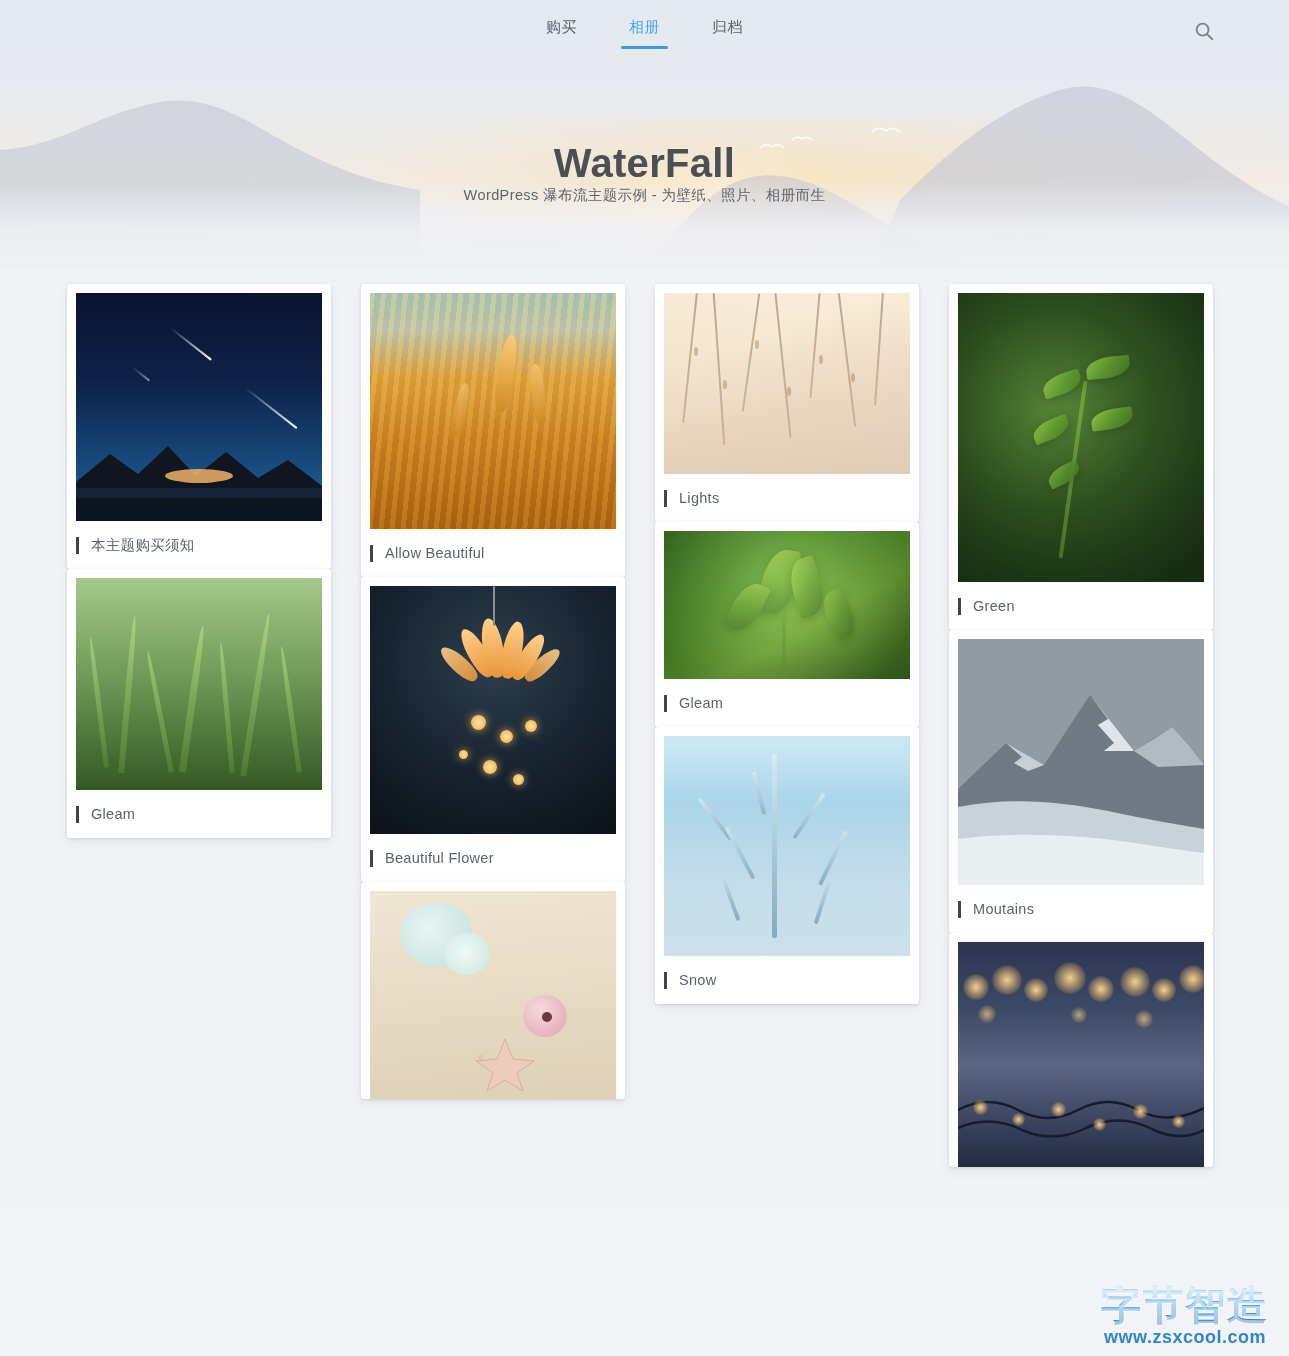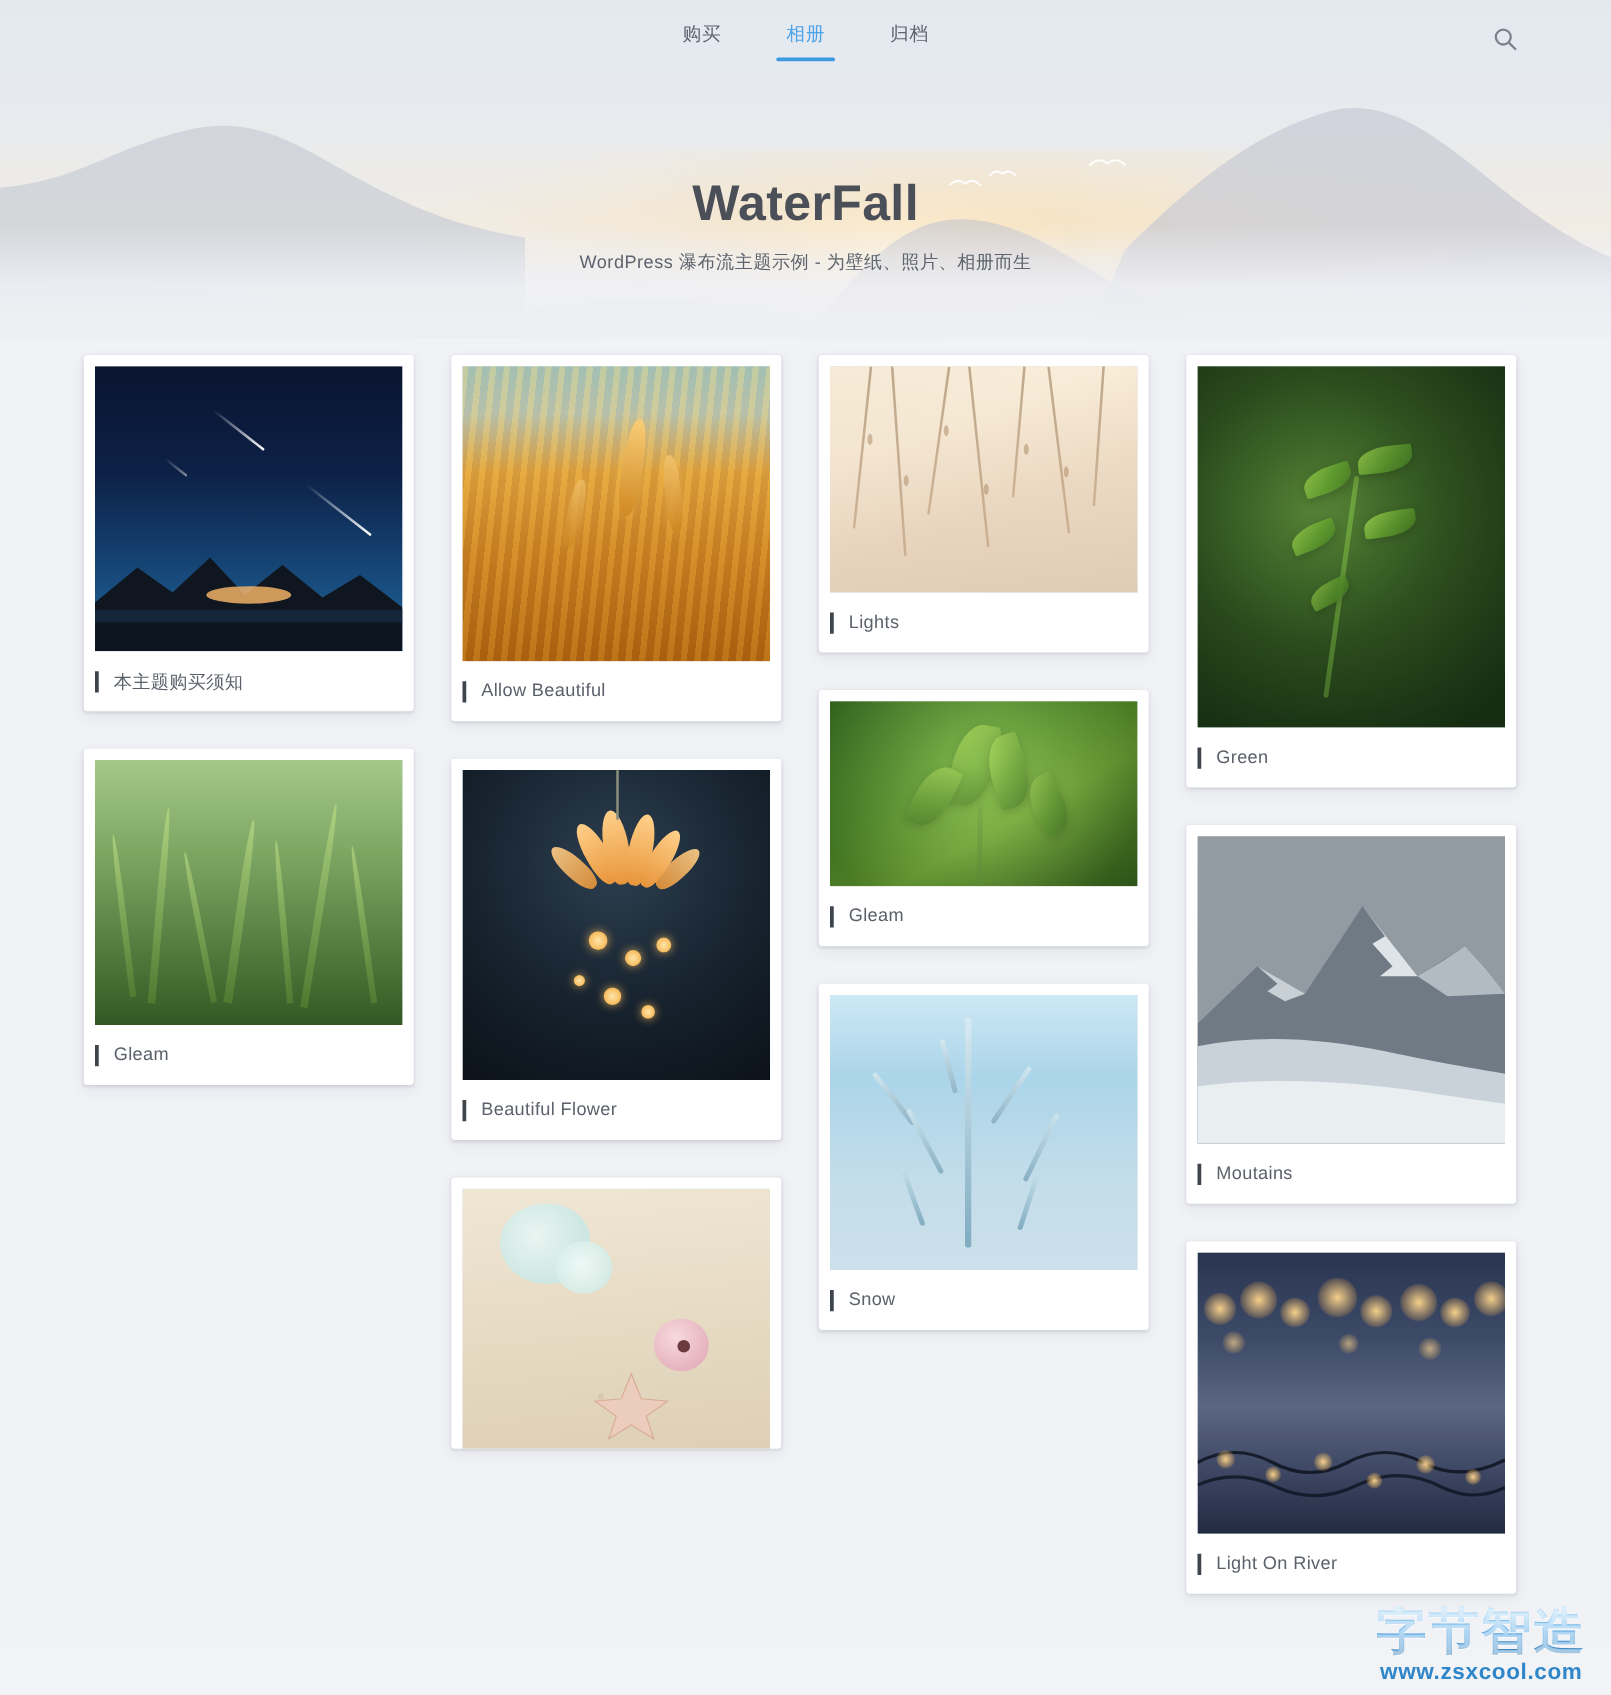--- a/index.html
+++ b/index.html
@@ -114,41 +114,41 @@
     z-index: 15;
   }
   .hero-title {
     font-size: 40px;
     font-weight: bold;
     color: #4b5058;
     letter-spacing: 0.3px;
     line-height: 1.15;
   }
   .hero-sub {
-    margin-top: 14px;
+    margin-top: 0;
     font-size: 14.5px;
     color: #5d646e;
     letter-spacing: 0.4px;
   }
 
   
   .board {
     position: relative;
     width: 1289px;
     padding: 14px 0 40px 0;
     background: #f1f2f6;
   }
   .columns {
     display: flex;
     gap: 30px;
     width: 1155px;
     margin: 0 auto;
     align-items: flex-start;
   }
-  .col { width: 264px; display: flex; flex-direction: column; gap: 30px; }
+  .col { width: 264px; display: flex; flex-direction: column; }
 
   .card {
     background: #fff;
     border-radius: 3px;
     box-shadow: 0 1px 3px rgba(40,50,70,0.13), 0 4px 12px rgba(40,50,70,0.07);
     padding: 9px 9px 0 9px;
     overflow: hidden;
   }
   .card-img {
     width: 100%;
@@ -541,24 +541,20 @@
               <path d="M0,186 Q32,172 64,188 Q96,202 128,186 Q162,170 196,188 Q222,200 246,188" fill="none" stroke="#0e1420" stroke-width="2.5" opacity=".8"></path>
             </svg>
             <div class="bokeh" style="left:6%;top:70%;width:15px;height:15px"></div>
             <div class="bokeh" style="left:22%;top:76%;width:13px;height:13px"></div>
             <div class="bokeh" style="left:38%;top:71%;width:15px;height:15px"></div>
             <div class="bokeh" style="left:55%;top:78%;width:13px;height:13px"></div>
             <div class="bokeh" style="left:71%;top:72%;width:15px;height:15px"></div>
             <div class="bokeh" style="left:87%;top:77%;width:13px;height:13px"></div>
           </div>
         </div>
-        <div class="card-title-row">
-          <span class="title-bar"></span>
-          <span class="card-title">Light On River</span>
-        </div>
       </div>
     </div>
 
   </div>
 </div>
 
 <div class="watermark">
   <div class="wm-cn">字节智造</div>
   <div class="wm-url">www.zsxcool.com</div>
 </div>

